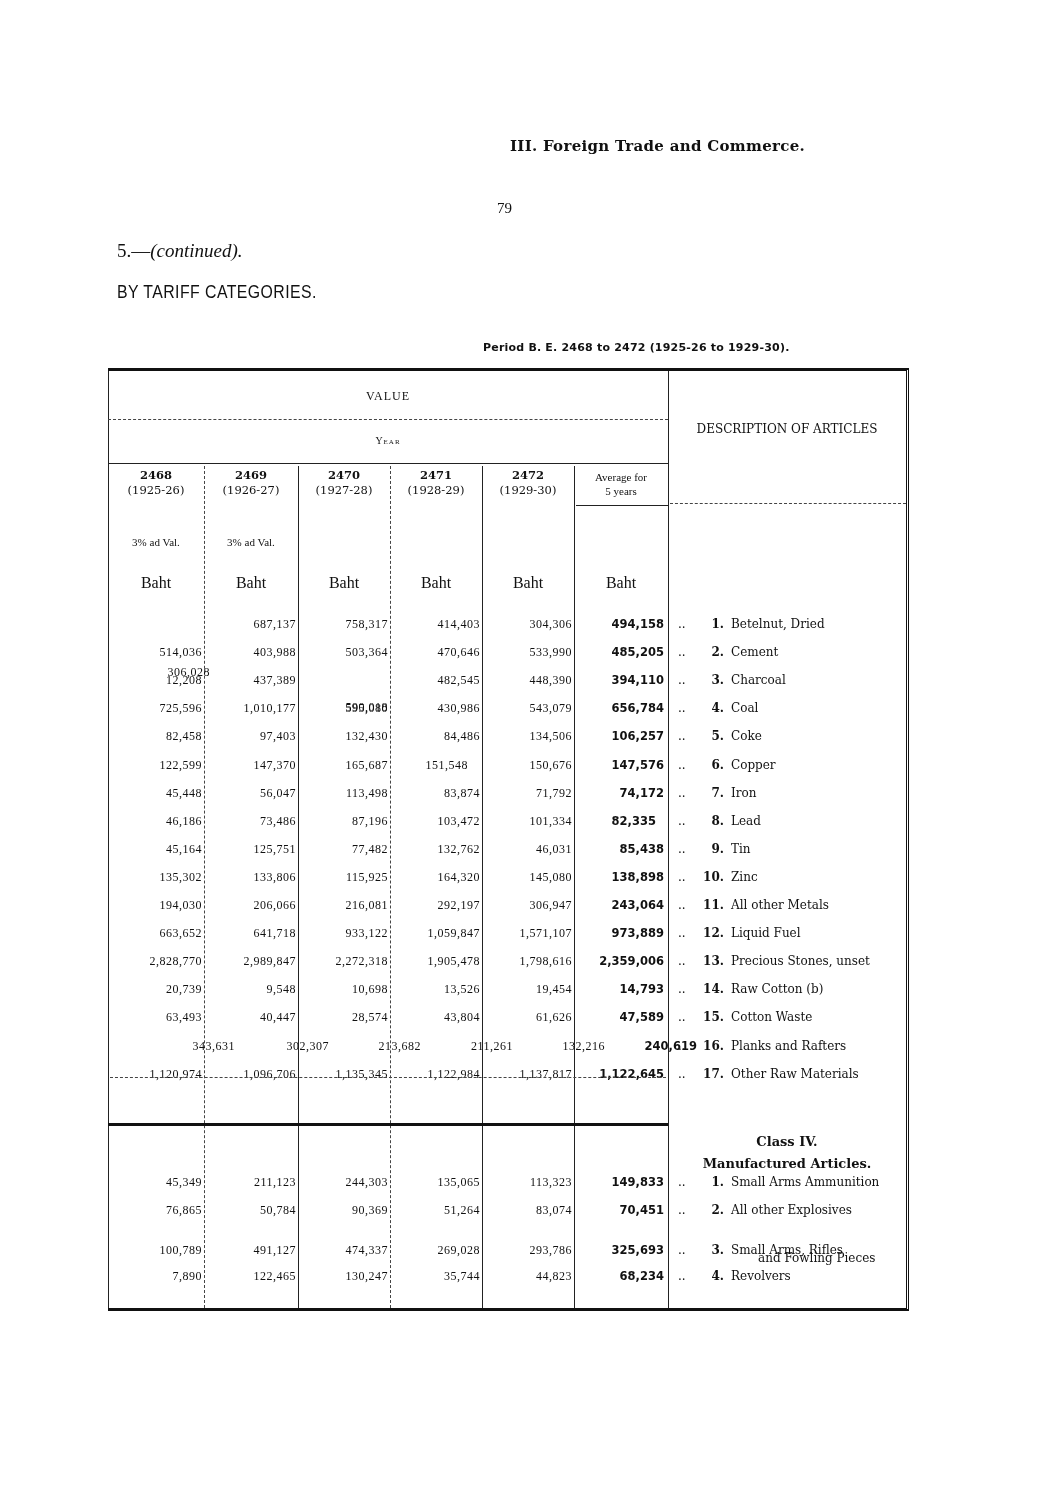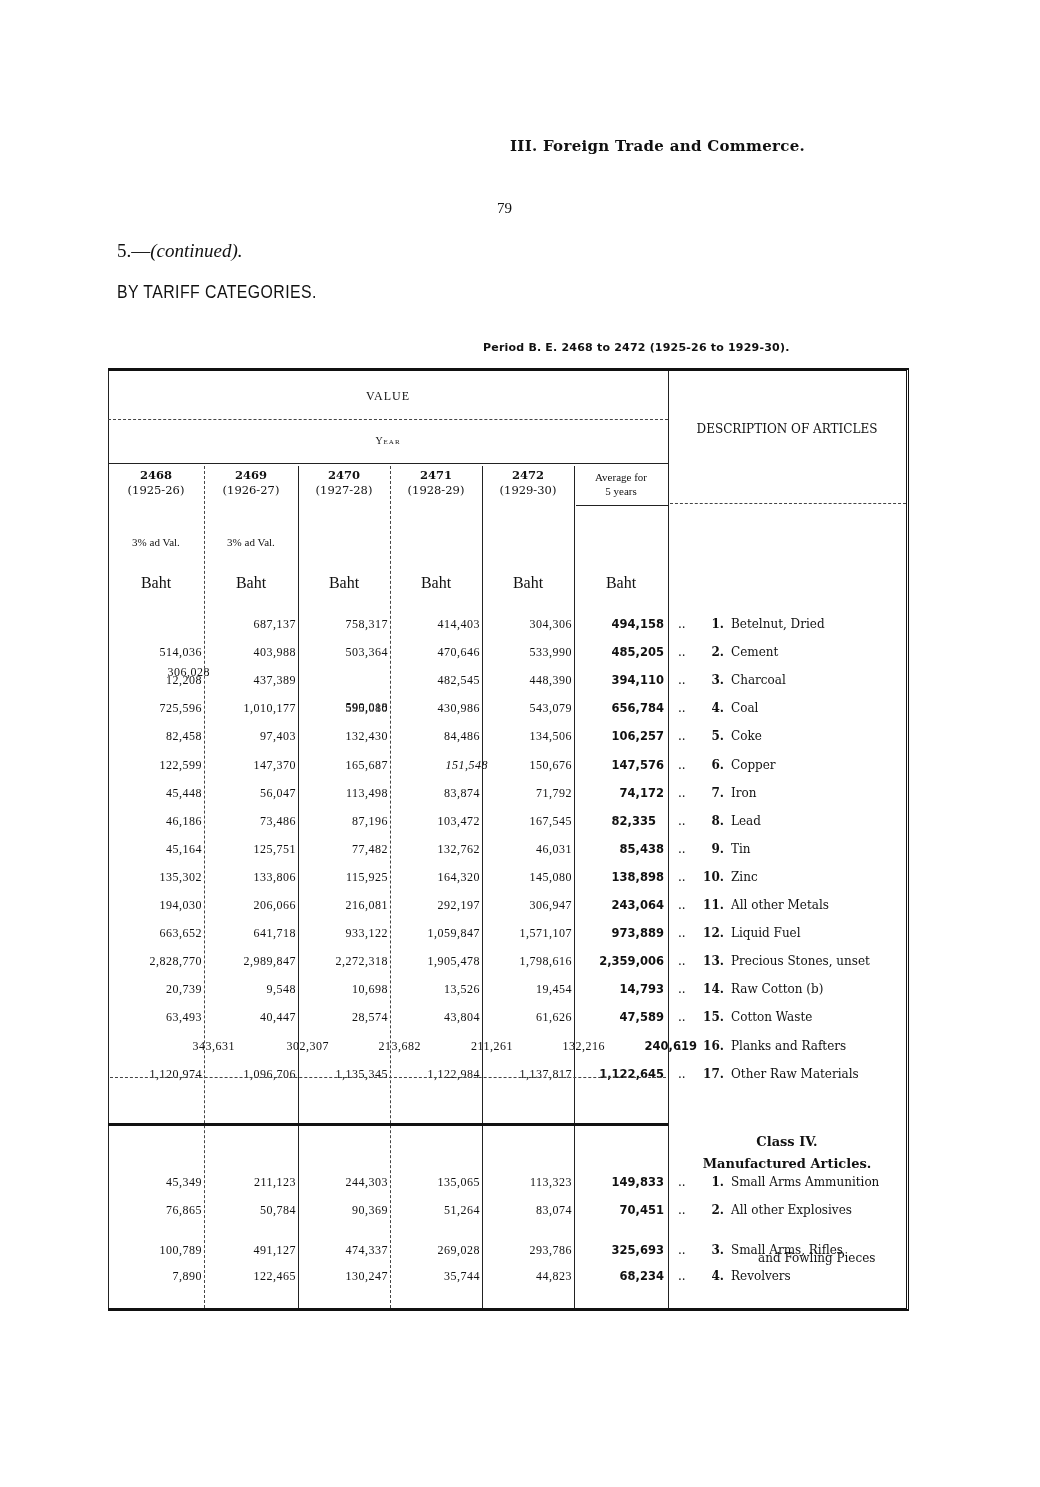--- a/index.html
+++ b/index.html
@@ -153,40 +153,40 @@
         <span class="cell" style="right: 518px;">132,430</span>
         <span class="cell" style="right: 426px;">84,486</span>
         <span class="cell" style="right: 334px;">134,506</span>
         <span class="cell avg" style="right: 242px;">106,257</span>
         <span class="desc"><span class="dots">..</span><span class="num">5.</span><span>Coke</span></span>
       </div>
       <div class="row" style="top: 386.5px;">
         <span class="cell" style="right: 704px;">122,599</span>
         <span class="cell" style="right: 610px;">147,370</span>
         <span class="cell" style="right: 518px;">165,687</span>
-        <span class="cell" style="right: 418px; font-style: italic;">151,548</span>
+        <span class="cell" style="right: 438px;">151,548</span>
         <span class="cell" style="right: 334px;">150,676</span>
         <span class="cell avg" style="right: 242px;">147,576</span>
         <span class="desc"><span class="dots">..</span><span class="num">6.</span><span>Copper</span></span>
       </div>
       <div class="row" style="top: 414.6px;">
         <span class="cell" style="right: 704px;">45,448</span>
         <span class="cell" style="right: 610px;">56,047</span>
         <span class="cell" style="right: 518px;">113,498</span>
         <span class="cell" style="right: 426px;">83,874</span>
         <span class="cell" style="right: 334px;">71,792</span>
         <span class="cell avg" style="right: 242px;">74,172</span>
         <span class="desc"><span class="dots">..</span><span class="num">7.</span><span>Iron</span></span>
       </div>
       <div class="row" style="top: 442.7px;">
         <span class="cell" style="right: 704px;">46,186</span>
         <span class="cell" style="right: 610px;">73,486</span>
         <span class="cell" style="right: 518px;">87,196</span>
         <span class="cell" style="right: 426px;">103,472</span>
-        <span class="cell" style="right: 334px;">167,545</span>
+        <span class="cell" style="right: 334px;">101,334</span>
         <span class="cell avg" style="right: 250px; padding-left: 32px;">82,335</span>
         <span class="desc"><span class="dots">..</span><span class="num">8.</span><span>Lead</span></span>
       </div>
       <div class="row" style="top: 470.8px;">
         <span class="cell" style="right: 704px;">45,164</span>
         <span class="cell" style="right: 610px;">125,751</span>
         <span class="cell" style="right: 518px;">77,482</span>
         <span class="cell" style="right: 426px;">132,762</span>
         <span class="cell" style="right: 334px;">46,031</span>
         <span class="cell avg" style="right: 242px;">85,438</span>

